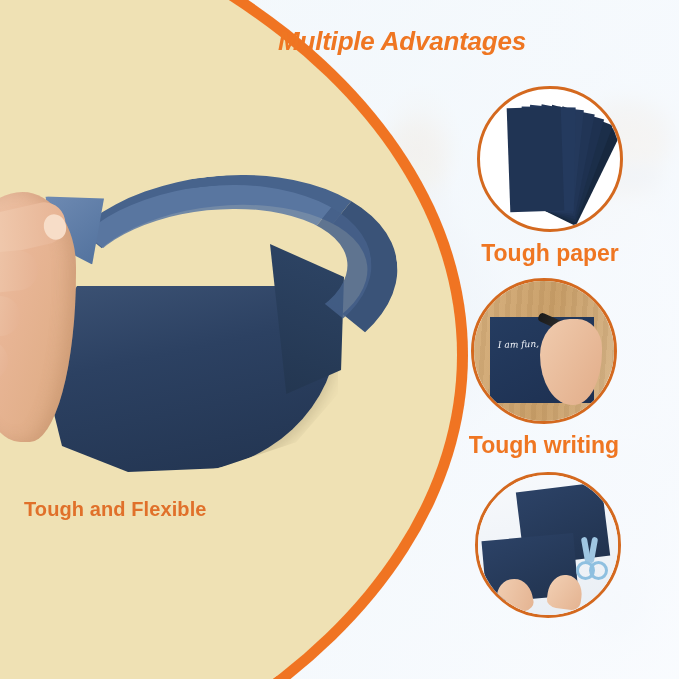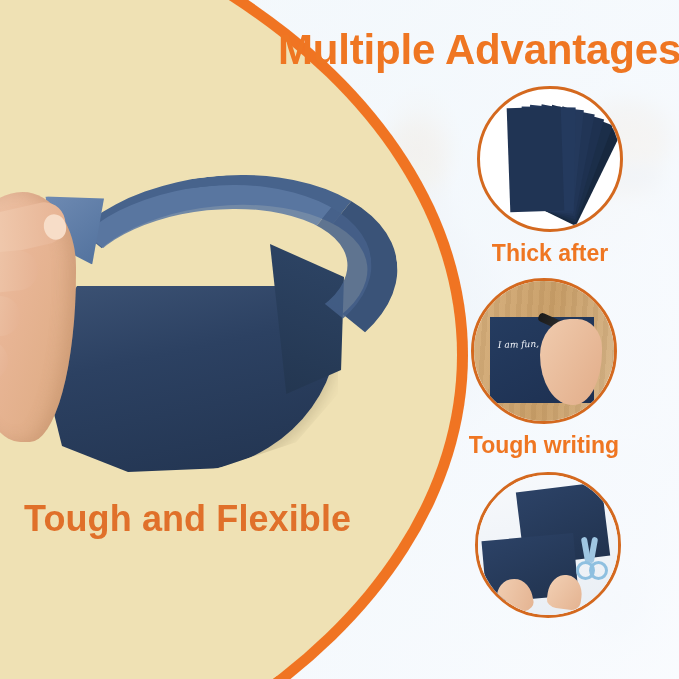--- a/index.html
+++ b/index.html
@@ -181,44 +181,45 @@
 
   
   .left-text {
     position: absolute;
     left: 24px;
     top: 498px;
     width: 330px;
   }
   .left-title {
     margin: 0;
-    font-size: 36px;
+    font-size: 20px;
     font-weight: bold;
     color: #e0702a;
     letter-spacing: .1px;
   }
   .left-body {
     margin: 16px 0 0 0;
     font-size: 15px;
     line-height: 1.52;
     color: #b5763e;
   }
 
   
   .headline {
     position: absolute;
     left: 278px;
     top: 26px;
     width: 396px;
     margin: 0;
-    font-size: 42px;
+    font-size: 26px;
     font-weight: bold;
     color: #ef7622;
     letter-spacing: -.2px;
     white-space: nowrap;
+    font-style: italic;
   }
 
   
   .feature {
     position: absolute;
     width: 240px;
     text-align: center;
   }
   .feature.f-thick  { left: 430px; top: 86px; }
   .feature.f-smooth { left: 424px; top: 278px; }
@@ -396,21 +397,21 @@
   <div class="feature f-thick">
     <div class="badge">
       <div class="stack-sheet s1"></div>
       <div class="stack-sheet s2"></div>
       <div class="stack-sheet s3"></div>
       <div class="stack-sheet s4"></div>
       <div class="stack-sheet s5"></div>
       <div class="stack-sheet s6"></div>
       <div class="stack-sheet s7"></div>
     </div>
-    <p class="feature-label">Thick after</p>
+    <p class="feature-label">Tough paper</p>
   </div>
 
   <div class="feature f-smooth">
     <div class="badge">
       <div class="wood"></div>
       <div class="write-card">
         <span class="script">I am fun, and</span>
       </div>
       <div class="pen"></div>
       <div class="writing-hand"></div>

